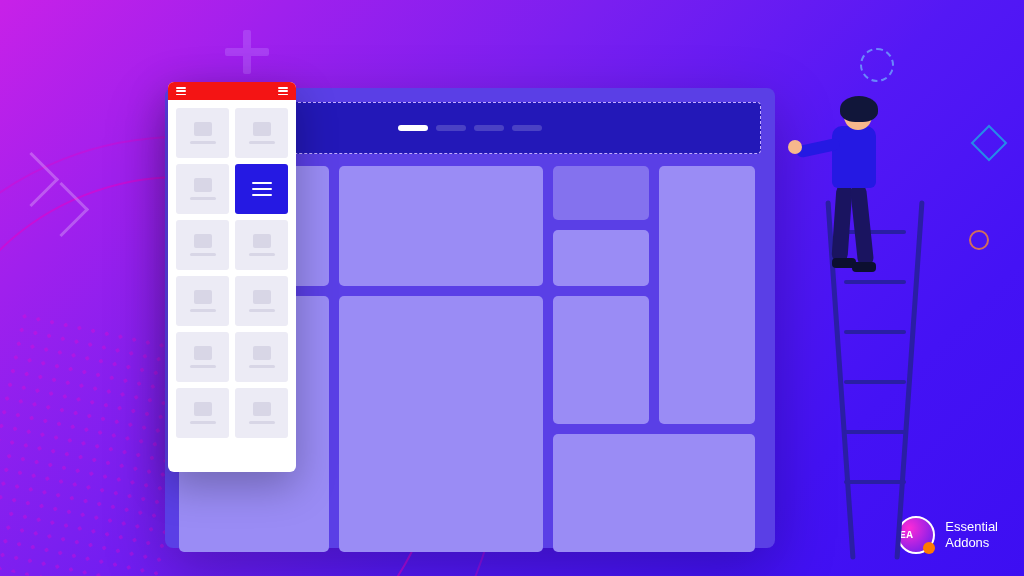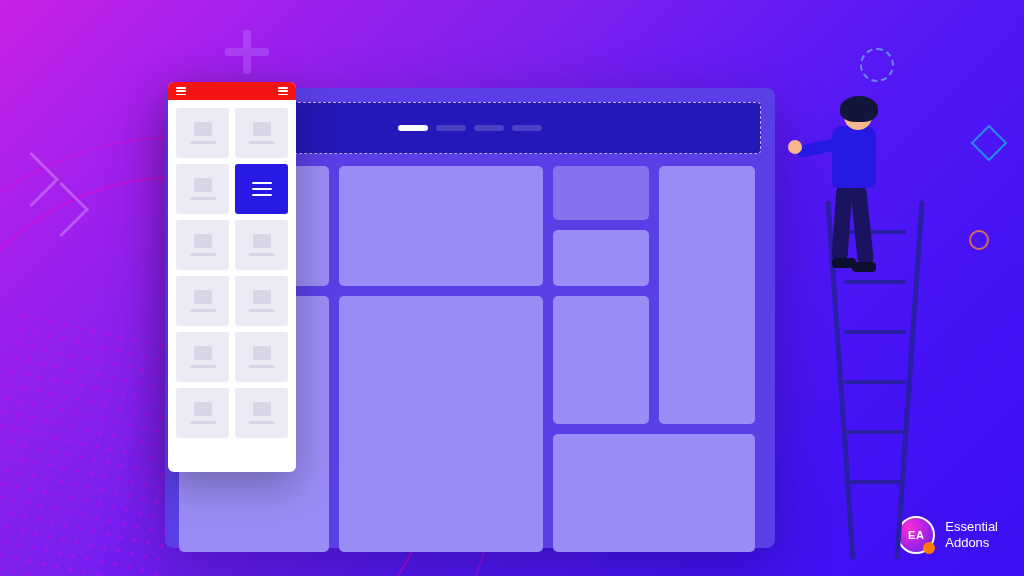--- a/index.html
+++ b/index.html
@@ -84,21 +84,21 @@
 .p-arm{position:absolute;left:-14px;top:42px;width:44px;height:12px;background:#2519e3;border-radius:8px;transform:rotate(-12deg);}
 .p-hand{position:absolute;left:-22px;top:40px;width:14px;height:14px;background:#f7b88c;border-radius:50%;}
 .p-leg1{position:absolute;left:24px;top:84px;width:16px;height:78px;background:#1a1460;border-radius:8px;transform:rotate(4deg);}
 .p-leg2{position:absolute;left:44px;top:84px;width:16px;height:82px;background:#1a1460;border-radius:8px;transform:rotate(-6deg);}
 .p-shoe{position:absolute;width:24px;height:10px;background:#0c0f30;border-radius:4px;}
 .p-shoe.s1{left:22px;top:158px;}
 .p-shoe.s2{left:42px;top:162px;}
 
 
 .brand{position:absolute;right:26px;bottom:22px;display:flex;align-items:center;gap:10px;color:#fff;}
-.brand-badge{width:38px;height:38px;border:2px solid #fff;border-radius:50%;display:flex;align-items:center;justify-content:center;position:relative;background:radial-gradient(circle at 30% 30%,#ff2bd6,#5a1bf0);}
+.brand-badge{width:38px;height:38px;border:2px solid #fff;border-radius:50%;display:flex;align-items:center;position:relative;background:radial-gradient(circle at 30% 30%,#ff2bd6,#5a1bf0);font-family:Liberation Mono, monospace;}
 .brand-badge span{font-size:11px;font-weight:600;color:#fff;letter-spacing:.5px;}
 .brand-badge::after{content:"";position:absolute;right:-2px;bottom:-2px;width:12px;height:12px;background:#ff7a00;border-radius:50%;}
 .brand-text{font-size:13px;line-height:1.25;}
 </style>
 </head>
 <body>
 
 <div class="bg-dots"></div>
 <div class="bg-wave1"></div>
 <div class="bg-wave2"></div>

